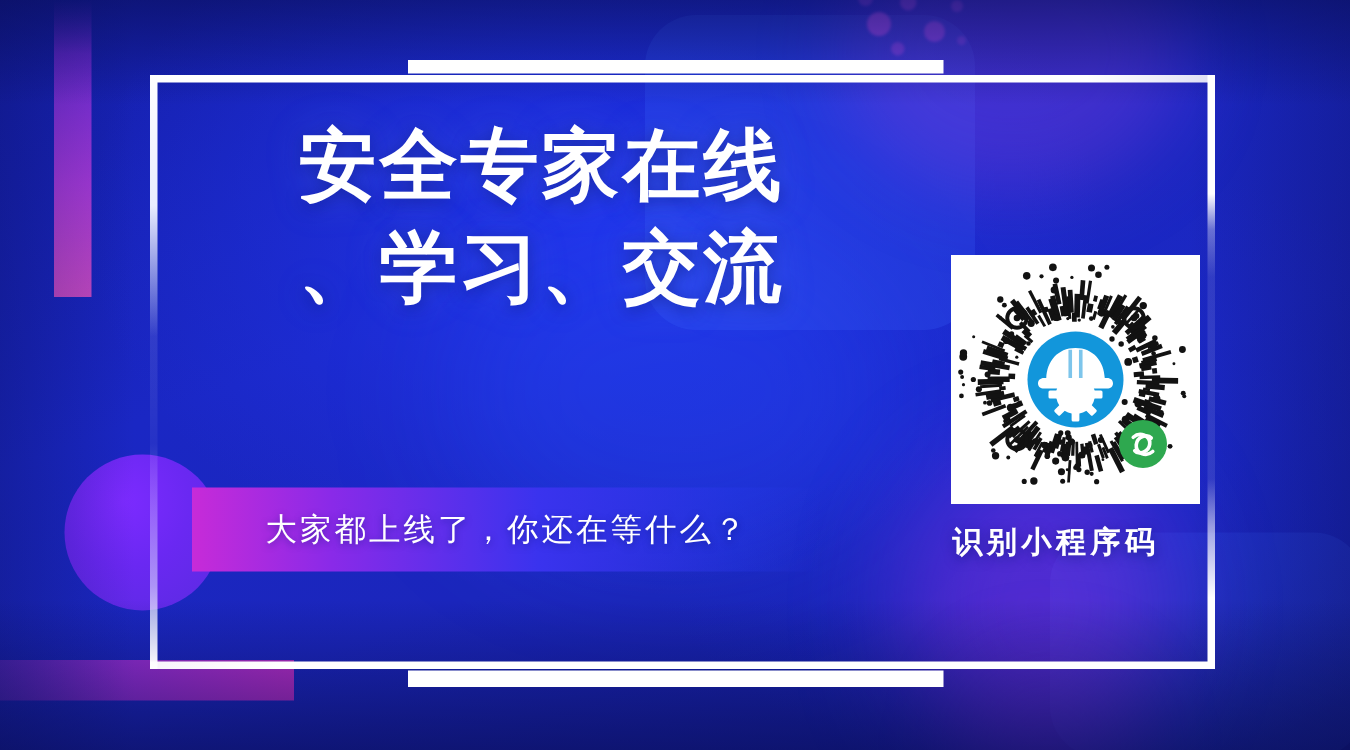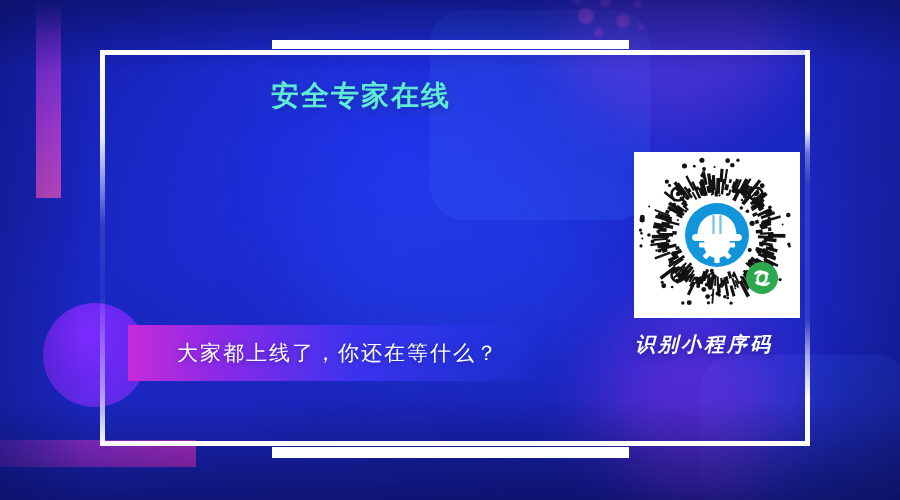--- a/index.html
+++ b/index.html
@@ -145,23 +145,23 @@
   }
   .frame-tab-top    { left: 272px; top: 40px;  width: 357px; height: 9px; }
   .frame-tab-bottom { left: 272px; top: 447px; width: 357px; height: 11px; }
 
   
   .headline {
     position: absolute;
     left: 96px; top: 78px;
     width: 530px;
     text-align: center;
-    color: #5eead4;
+    color: #ffffff;
     font-weight: 700;
-    font-size: 28px;
+    font-size: 52px;
     line-height: 1.30;
     letter-spacing: 2px;
     text-shadow: 0 2px 10px rgba(10,20,120,0.55), 0 0 26px rgba(120,160,255,0.30);
   }
   .headline .l1 { display: block; }
   .headline .l2 { display: block; }
   .headline .l3 { display: block; }
 
   
   .subtitle {
@@ -176,23 +176,22 @@
         rgba(40,56,235,0.0) 100%);
     color: #ffffff;
     font-size: 21px;
     letter-spacing: 2px;
     text-shadow: 0 1px 5px rgba(10,20,120,0.5);
   }
 
   
   .qr-block {
     position: absolute;
-    left: 634px; top: 152px;
+    left: 634px; top: 170px;
     width: 140px;
-    font-style: italic;
   }
   .qr-card {
     width: 166px; height: 166px;
     background: #ffffff;
     position: relative;
     overflow: hidden;
   }
   .qr-svg { position: absolute; left: 0; top: 0; }
 
   .qr-caption {
@@ -241,20 +240,21 @@
     <div class="frame-edge frame-top"></div>
     <div class="frame-edge frame-bottom"></div>
     <div class="frame-edge frame-left"></div>
     <div class="frame-edge frame-right"></div>
   </div>
   <div class="frame-tab frame-tab-top"></div>
   <div class="frame-tab frame-tab-bottom"></div>
 
   <div class="headline">
     <span class="l1">安全专家在线</span>
+    <span class="l3">、学习、交流</span>
   </div>
 
   <div class="subtitle">
     <span>大家都上线了，你还在等什么？</span>
   </div>
 
   <div class="qr-block">
     <div class="qr-card">
       <svg class="qr-svg" width="166" height="166" viewBox="0 0 166 166">
         <rect width="166" height="166" fill="#ffffff"></rect>

